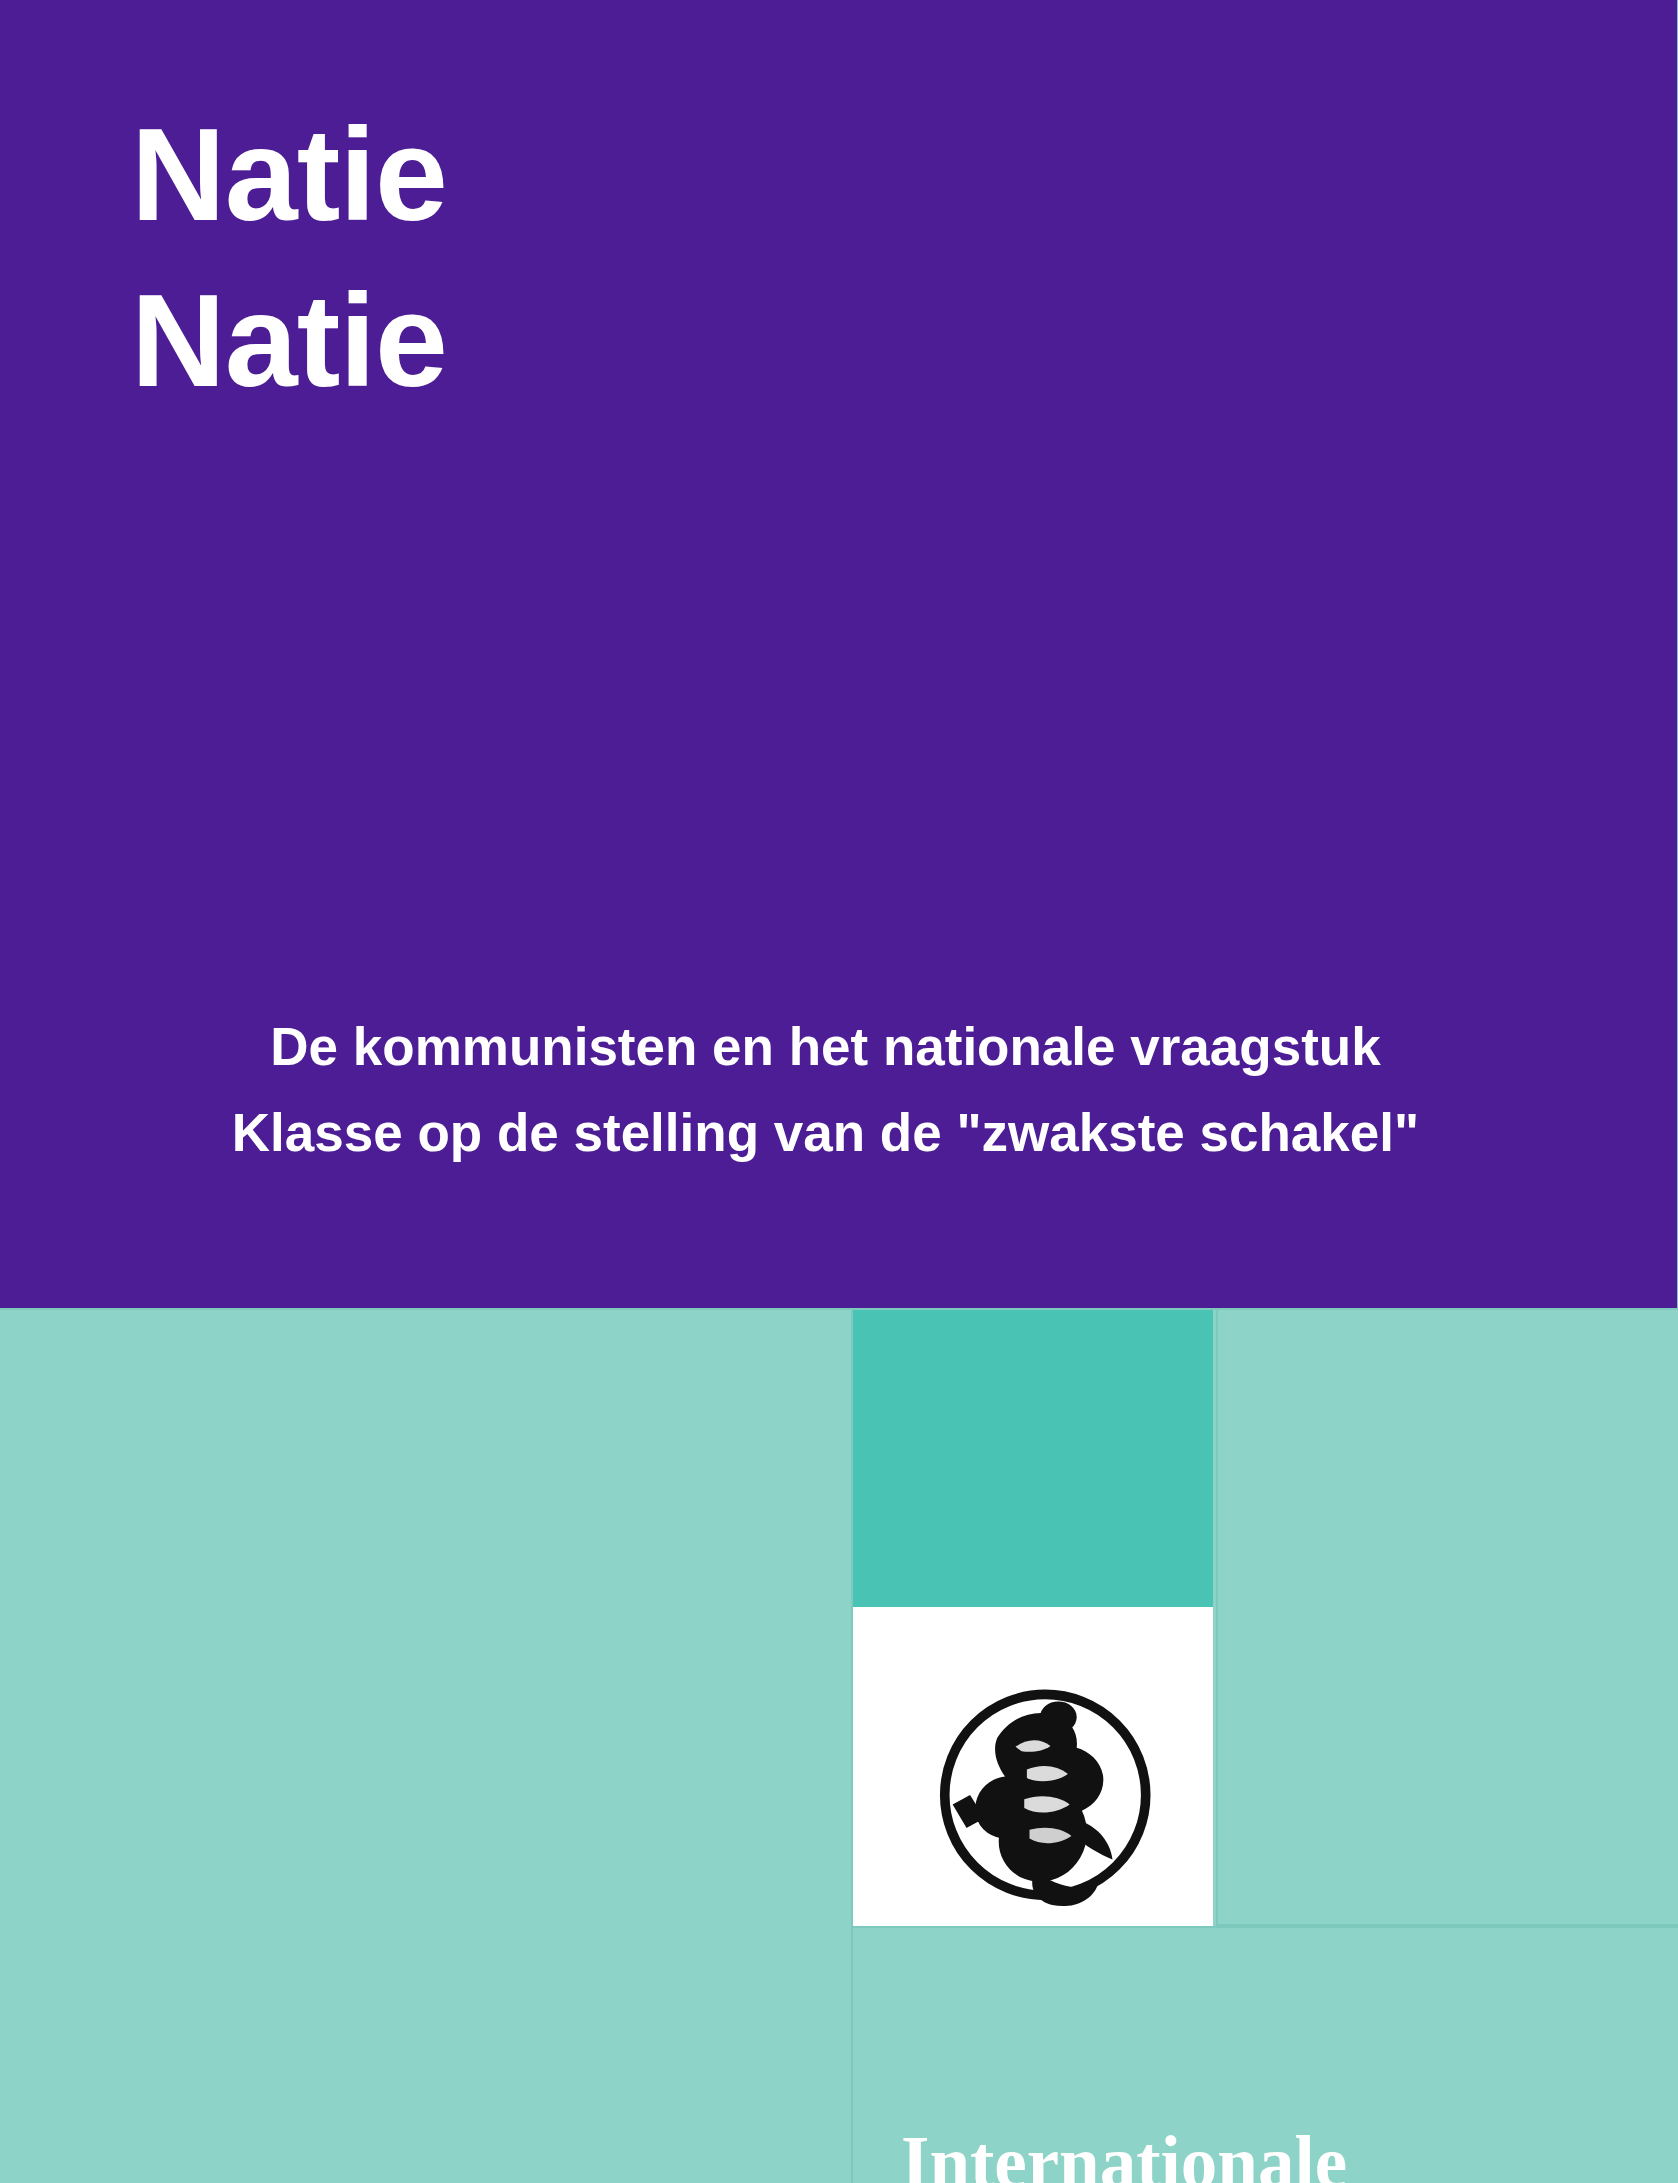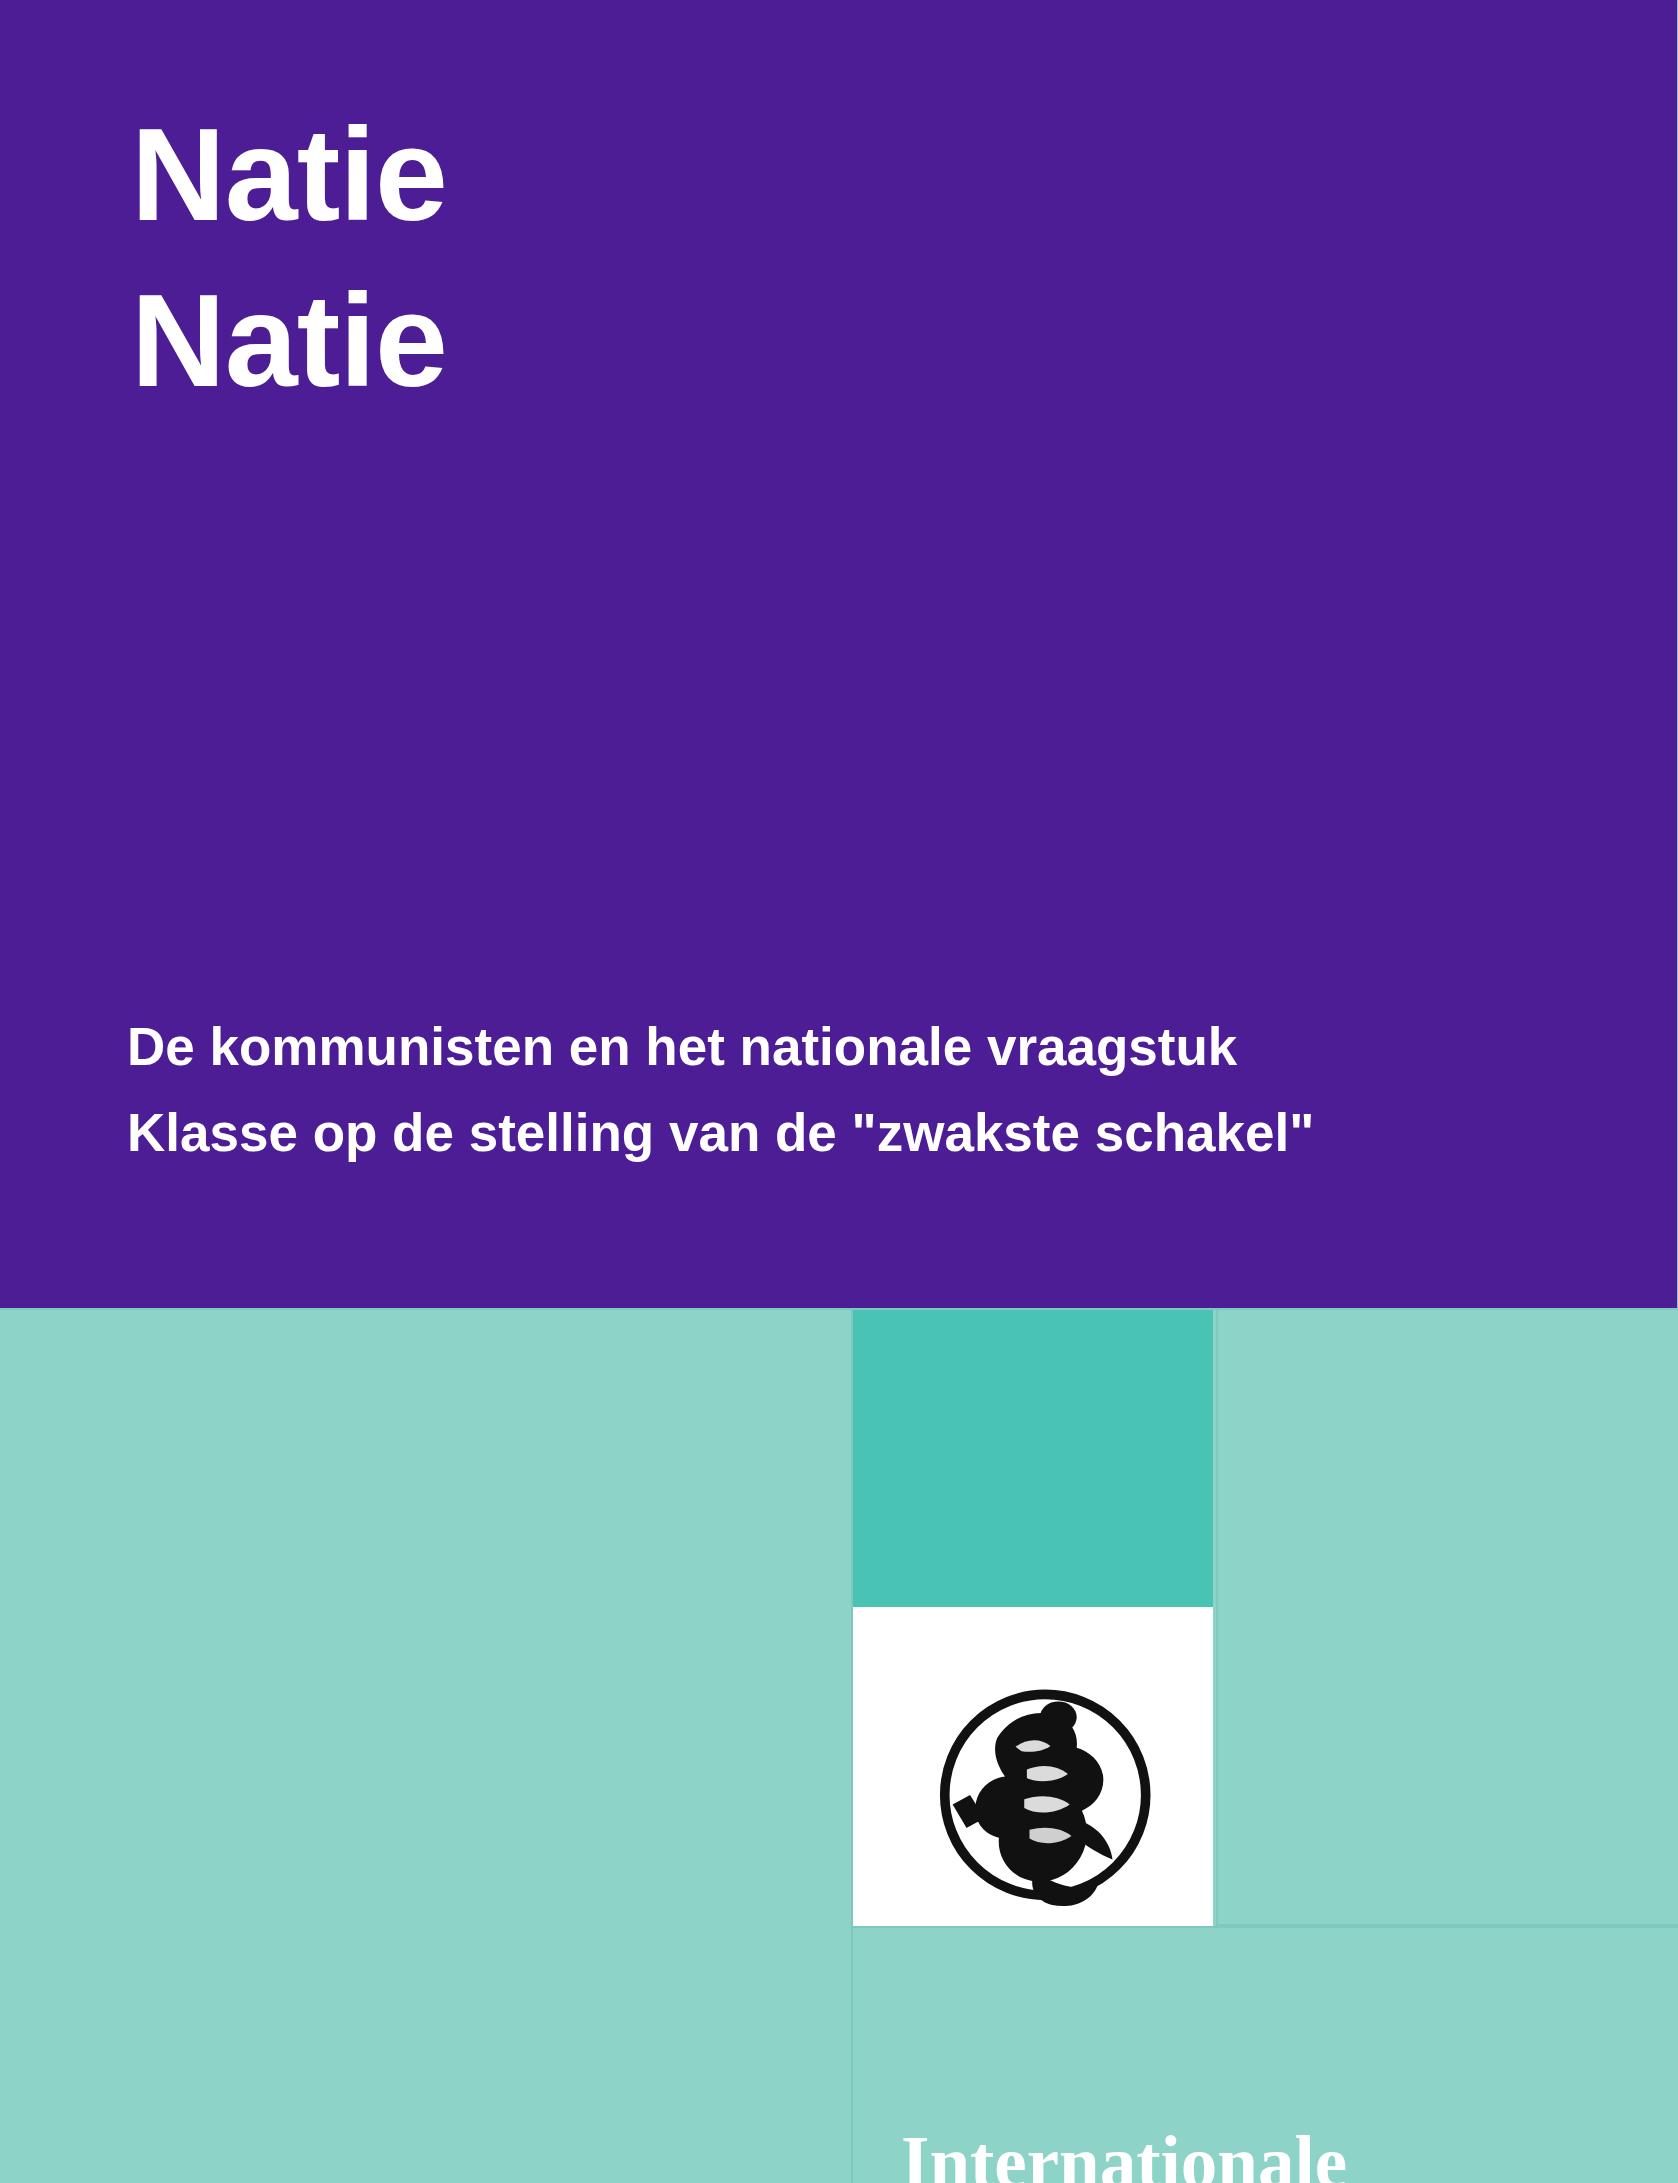--- a/index.html
+++ b/index.html
@@ -61,20 +61,21 @@
     top: 1004px;
     width: 1397px;
   }
   .subtitle-line {
     color: #ffffff;
     font-family: "Liberation Sans", sans-serif;
     font-weight: bold;
     font-size: 53px;
     line-height: 1.62;
     white-space: nowrap;
+    text-align: center;
   }
 
   
   .lower {
     position: absolute;
     left: 0;
     top: 1310px;
     width: 1679px;
     height: 1310px;
   }

